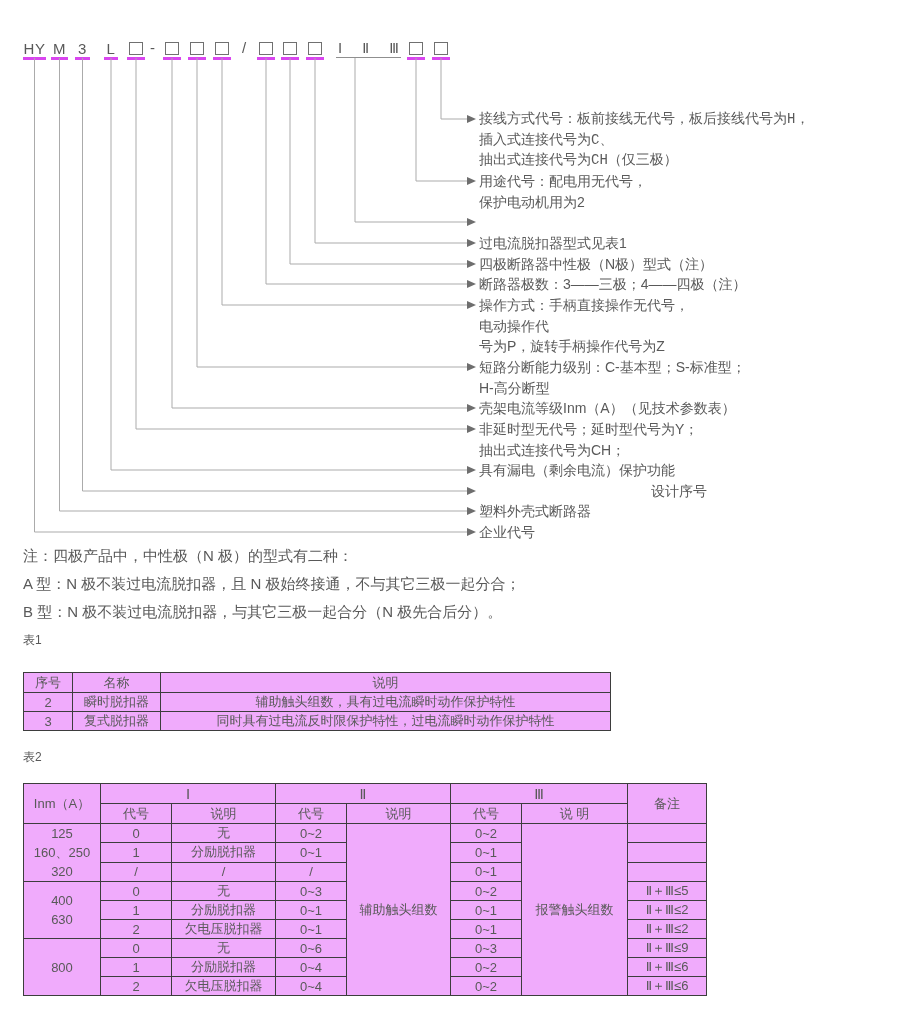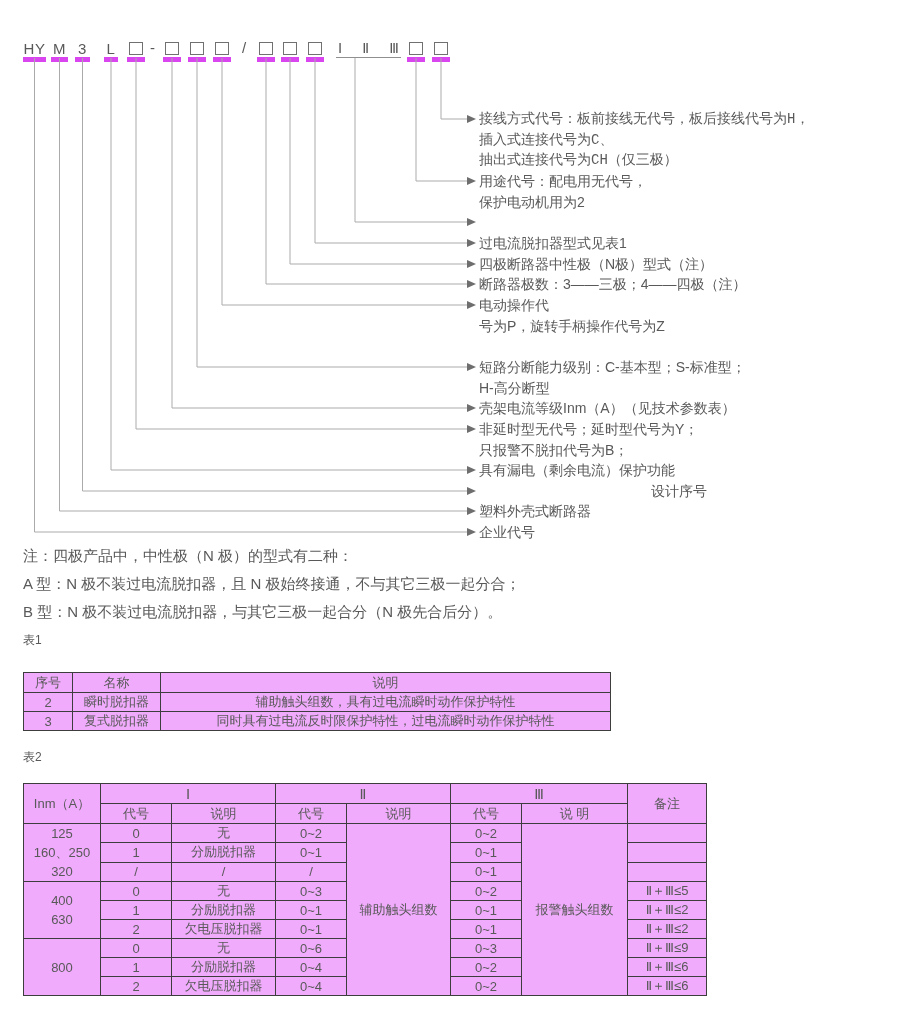--- a/index.html
+++ b/index.html
@@ -5,21 +5,21 @@
   html,body{margin:0;padding:0;background:#fff;}
   .page{
     position:relative;width:900px;height:1031px;background:#ffffff;overflow:hidden;
     font-family:"Liberation Sans","DejaVu Sans",sans-serif;color:#595959;
   }
   
   .diagram{position:absolute;left:0;top:0;width:900px;height:560px;}
   .sym{
     position:absolute;top:37px;height:20px;
     display:flex;align-items:flex-end;justify-content:center;
-    border-bottom:5px solid #d946ef;
+    border-bottom:3px solid #d946ef;
     font-size:15px;line-height:17px;color:#595959;letter-spacing:0.5px;
   }
   .sep{
     position:absolute;top:37px;height:20px;display:flex;align-items:center;justify-content:center;
     font-size:15px;color:#595959;
   }
   .box-glyph{width:12px;height:11px;border:1.6px solid #707070;margin-bottom:2px;background:#fff;}
   .roman-group{
     position:absolute;top:37px;height:20px;display:flex;align-items:flex-end;justify-content:space-between;
     border-bottom:1px solid #8f8f8f;font-size:14px;line-height:17px;color:#595959;padding:0 2px;
@@ -152,33 +152,34 @@
     <div class="ann" style="top:233px;">
       <div>过电流脱扣器型式见表1</div>
     </div>
     <div class="ann" style="top:254px;">
       <div>四极断路器中性极（N极）型式（注）</div>
     </div>
     <div class="ann" style="top:274px;">
       <div>断路器极数：3——三极；4——四极（注）</div>
     </div>
     <div class="ann" style="top:295px;">
+      <div>操作方式：手柄直接操作无代号，</div>
       <div>电动操作代</div>
       <div>号为P，旋转手柄操作代号为Z</div>
     </div>
     <div class="ann" style="top:357px;">
       <div>短路分断能力级别：C-基本型；S-标准型；</div>
       <div>H-高分断型</div>
     </div>
     <div class="ann" style="top:398px;">
       <div>壳架电流等级Inm（A）（见技术参数表）</div>
     </div>
     <div class="ann" style="top:419px;">
       <div>非延时型无代号；延时型代号为Y；</div>
-      <div>只报警不脱扣代号为B；</div>
+      <div>抽出式连接代号为CH；</div>
     </div>
     <div class="ann" style="top:460px;">
       <div>具有漏电（剩余电流）保护功能</div>
     </div>
     <div class="ann" style="top:481px;text-align:center;">
       <div>设计序号</div>
     </div>
     <div class="ann" style="top:501px;">
       <div>塑料外壳式断路器</div>
     </div>

